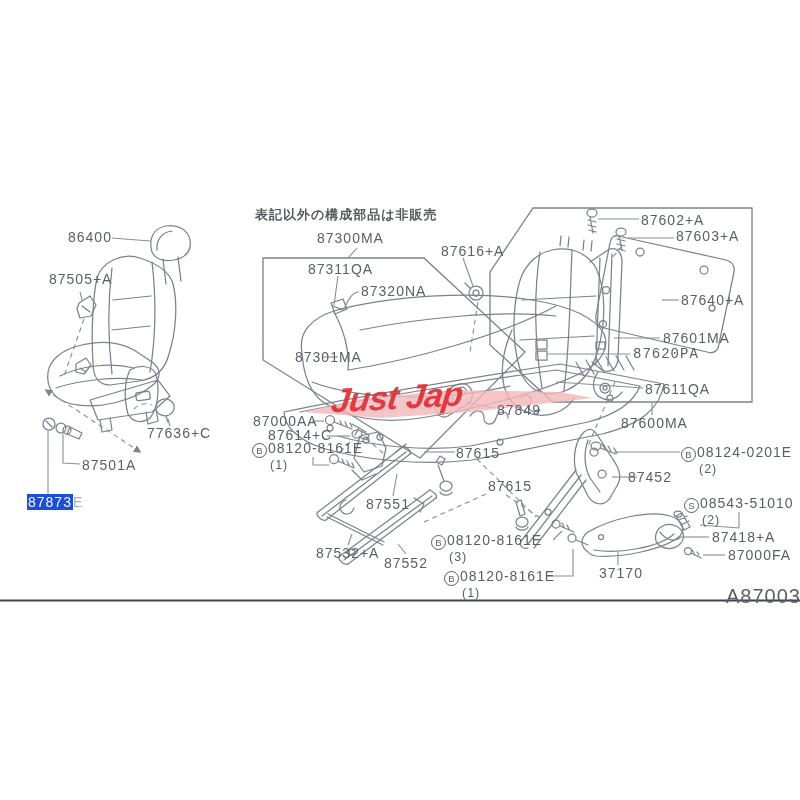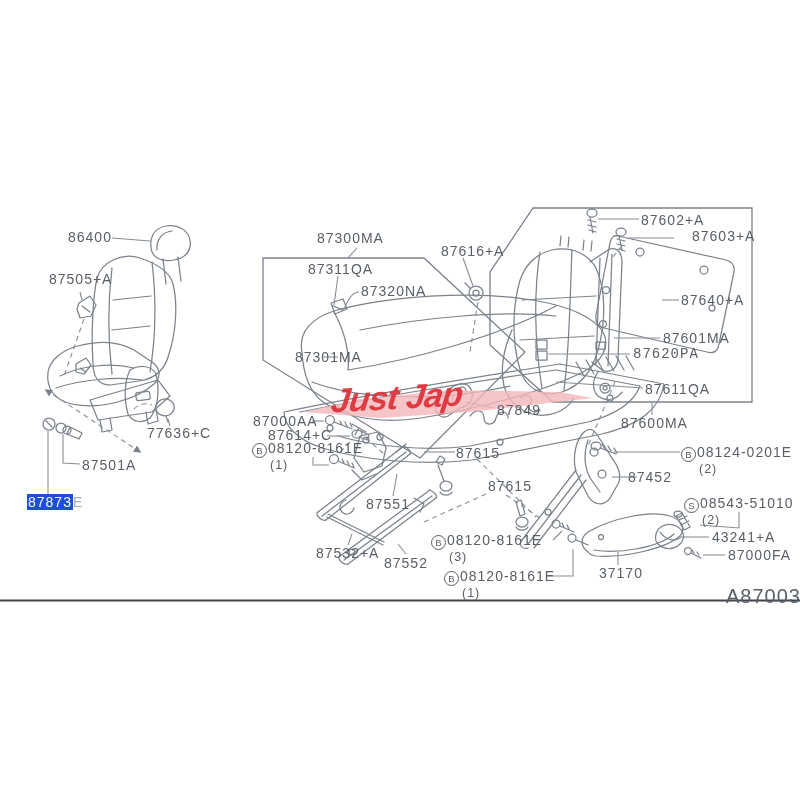--- a/index.html
+++ b/index.html
@@ -215,52 +215,53 @@
     </g>
   </svg>
 
   <div class="watermark">
     <svg class="band" width="300" height="50" viewBox="0 0 300 50">
       <polygon points="3,36 60,23 150,14 260,16 293,22 170,36 80,42" fill="#f4b6ba" opacity="0.8"></polygon>
     </svg>
     <span class="wtext">Just Jap</span>
   </div>
 
+  <div class="note-jp" style="left:255px;top:206px">表記以外の構成部品は非販売</div>
 
   <div id="labels">
       <div class="plabel" style="left: 68px; top: 230px;"><span class="ptext">86400</span></div>
       <div class="plabel" style="left: 49px; top: 272px;"><span class="ptext">87505+A</span></div>
       <div class="plabel" style="left: 147px; top: 426px;"><span class="ptext">77636+C</span></div>
       <div class="plabel" style="left: 82px; top: 458px;"><span class="ptext">87501A</span></div>
       <div class="plabel" style="left: 27px; top: 495px;"><span class="ptext"><span class="hl">87873</span><span class="sfx">E</span></span></div>
       <div class="plabel" style="left: 317px; top: 231px;"><span class="ptext">87300MA</span></div>
       <div class="plabel" style="left: 308px; top: 262px;"><span class="ptext">87311QA</span></div>
       <div class="plabel" style="left: 361px; top: 284px;"><span class="ptext">87320NA</span></div>
       <div class="plabel" style="left: 263px; top: 350px; margin-left: 32px;"><span class="ptext">87301MA</span></div>
       <div class="plabel" style="left: 441px; top: 244px;"><span class="ptext">87616+A</span></div>
       <div class="plabel" style="left: 641px; top: 213px;"><span class="ptext">87602+A</span></div>
-      <div class="plabel" style="left: 676px; top: 229px; margin-left: 16px;"><span class="ptext">87603+A</span></div>
+      <div class="plabel" style="left: 676px; top: 229px;"><span class="ptext">87603+A</span></div>
       <div class="plabel" style="left: 681px; top: 293px;"><span class="ptext">87640+A</span></div>
       <div class="plabel" style="left: 663px; top: 331px;"><span class="ptext">87601MA</span></div>
       <div class="plabel" style="left: 633px; top: 347px; font-family: Liberation Mono, monospace;"><span class="ptext">87620PA</span></div>
       <div class="plabel" style="left: 645px; top: 382px;"><span class="ptext">87611QA</span></div>
       <div class="plabel" style="left: 497px; top: 403px;"><span class="ptext">87849</span></div>
       <div class="plabel" style="left: 621px; top: 416px;"><span class="ptext">87600MA</span></div>
       <div class="plabel" style="left: 253px; top: 414px;"><span class="ptext">87000AA</span></div>
       <div class="plabel" style="left: 268px; top: 428px;"><span class="ptext">87614+C</span></div>
       <div class="plabel" style="left: 252px; top: 441px;"><span class="circ">B</span><span class="ptext">08120-8161E</span><div class="qty">(1)</div></div>
       <div class="plabel" style="left: 456px; top: 446px;"><span class="ptext">87615</span></div>
       <div class="plabel" style="left: 488px; top: 479px;"><span class="ptext">87615</span></div>
       <div class="plabel" style="left: 366px; top: 497px;"><span class="ptext">87551</span></div>
       <div class="plabel" style="left: 316px; top: 546px;"><span class="ptext">87532+A</span></div>
       <div class="plabel" style="left: 384px; top: 556px;"><span class="ptext">87552</span></div>
       <div class="plabel" style="left: 431px; top: 533px;"><span class="circ">B</span><span class="ptext">08120-8161E</span><div class="qty">(3)</div></div>
       <div class="plabel" style="left: 444px; top: 569px;"><span class="circ">B</span><span class="ptext">08120-8161E</span><div class="qty">(1)</div></div>
       <div class="plabel" style="left: 681px; top: 445px;"><span class="circ">B</span><span class="ptext">08124-0201E</span><div class="qty">(2)</div></div>
       <div class="plabel" style="left: 628px; top: 470px;"><span class="ptext">87452</span></div>
       <div class="plabel" style="left: 684px; top: 496px;"><span class="circ">S</span><span class="ptext">08543-51010</span><div class="qty">(2)</div></div>
-      <div class="plabel" style="left: 712px; top: 530px;"><span class="ptext">43241+A</span></div>
+      <div class="plabel" style="left: 712px; top: 530px;"><span class="ptext">87418+A</span></div>
       <div class="plabel" style="left: 728px; top: 548px; text-align: right;"><span class="ptext">87000FA</span></div>
       <div class="plabel" style="left: 599px; top: 566px;"><span class="ptext">37170</span></div>
     </div>
 
   <div class="diagram-code" style="left:726px;top:585px">A8700329</div>
 </div>
 
 </body></html>

